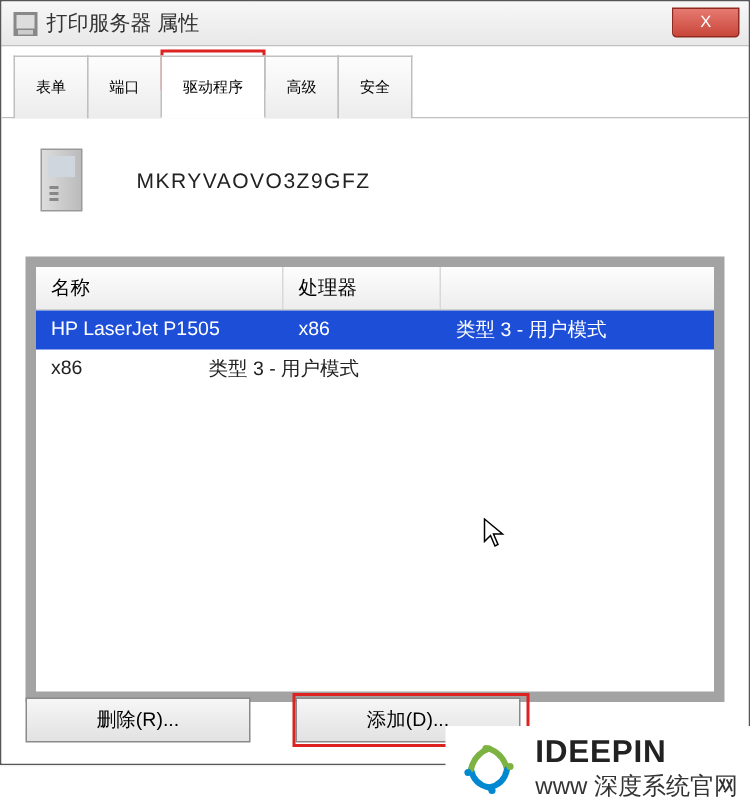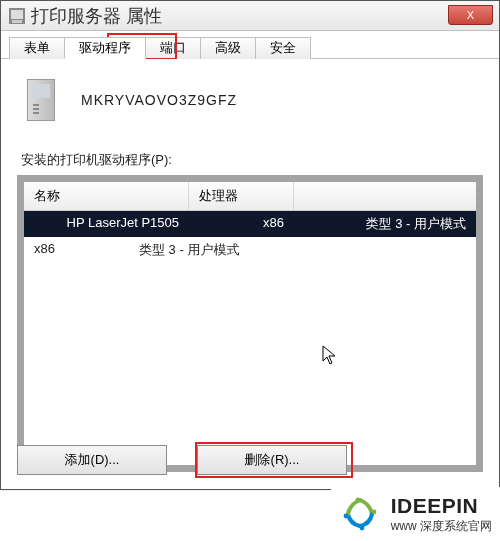--- a/index.html
+++ b/index.html
@@ -34,45 +34,45 @@
     position: relative;
   }
   .titlebar .printer-icon::before {
     content:""; position:absolute; top:2px; left:2px; right:2px; bottom:5px;
     background:#ddd;
   }
   .titlebar .printer-icon::after {
     content:""; position:absolute; bottom:1px; left:3px; right:3px; height:3px;
     background:#ccc;
   }
-  .titlebar-text { color:#333; font-size:18px; }
+  .titlebar-text { color:#333; font-size:14px; }
   .close-btn {
     position:absolute; right:6px; top:4px;
     width:45px; height:20px;
     background: linear-gradient(to bottom, #e67a71, #c8463a);
     border: 1px solid #8f2a22;
     border-radius: 0 0 3px 3px;
     color:#fff; text-align:center; line-height:18px;
     font-family: Arial, sans-serif; font-size:11px;
     cursor: pointer;
   }
   .tabstrip {
     display:flex;
     padding: 5px 8px 0 8px;
     background:#fff;
     border-bottom: 1px solid #bfbfbf;
     gap:0;
   }
   .tab {
-    padding: 1px 14px;
+    padding: 13px 14px;
     border: 1px solid #bfbfbf;
     border-bottom: none;
     background: linear-gradient(to bottom,#fdfdfd,#ececec);
     margin-right: -1px;
-    font-size: 13px;
+    font-size: 10px;
     position: relative;
     top:1px;
     cursor: pointer;
   }
   .tab.active {
     background:#fff;
     border-bottom:1px solid #fff;
     z-index:2;
   }
   .tab-highlight {
@@ -80,21 +80,21 @@
     border: 2px solid #d22;
     pointer-events:none;
   }
   .content {
     padding: 20px 16px 10px 16px;
     background:#fff;
     min-height: 430px;
     position:relative;
   }
   .server-row {
-    display:flex; align-items:center; gap:26px;
+    display:flex; align-items:center; gap:36px;
     margin-bottom: 30px;
     padding-left: 10px;
   }
   .tower-icon {
     width:28px; height:42px;
     background: linear-gradient(to right,#ddd,#bbb);
     border:1px solid #999;
     position:relative;
   }
   .tower-icon::before {
@@ -125,23 +125,22 @@
   .col-name { width: 165px; }
   .col-proc { width: 105px; }
   .col-type { flex:1; }
   .list-row {
     display:flex;
     font-size:13px;
     color:#222;
   }
   .list-row .cell { padding:4px 10px; }
   .list-row.selected {
-    background:#0f172a;
+    background:#1d4ed8;
     color:#fff;
-    text-align:right;
   }
   .btn-row {
     position:absolute;
     bottom: 14px;
     left: 16px; right: 16px;
     display:flex;
     gap: 30px;
     justify-content:flex-start;
   }
   .win-btn {
@@ -172,72 +171,71 @@
     gap:10px;
     background:#fff;
     padding:6px 8px;
   }
   .wm-logo {
     width:42px; height:42px;
     position:relative;
   }
   .wm-text { font-family: Arial, sans-serif; }
   .wm-brand { font-size:21px; font-weight:bold; color:#222; letter-spacing:0.5px;}
-  .wm-sub { font-size:12px; color:#333; }
+  .wm-sub { font-size:16px; color:#333; }
 </style>
 </head>
 <body>
 
 <div class="window">
 
   <div class="titlebar">
     <span class="printer-icon"></span>
     <span class="titlebar-text">打印服务器 属性</span>
     <div class="close-btn">X</div>
   </div>
 
   <div class="tabstrip" style="position:relative;">
     <div class="tab"><span>表单</span></div>
+    <div class="tab"><span>端口</span></div>
     <div class="tab active" id="tab-drivers"><span>驱动程序</span></div>
-    <div class="tab"><span>端口</span></div>
     <div class="tab"><span>高级</span></div>
     <div class="tab"><span>安全</span></div>
     <div class="tab-highlight" style="left:106px; top:2px; width:70px; height:27px;"></div>
   </div>
 
   <div class="content">
 
     <div class="server-row">
       <div class="tower-icon"></div>
       <div class="server-name">MKRYVAOVO3Z9GFZ</div>
     </div>
 
-    <div class="section-label">安装的打印机驱动程序(P):</div>
 
     <div class="driver-list">
       <div class="list-header">
         <div class="col col-name">名称</div>
         <div class="col col-proc">处理器</div>
       </div>
 
       <div class="list-row selected">
         <div class="cell col-name">HP LaserJet P1505</div>
         <div class="cell col-proc">x86</div>
         <div class="cell col-type">类型 3 - 用户模式</div>
       </div>
 
       <div class="list-row">
         <div class="cell col-proc">x86</div>
         <div class="cell col-type">类型 3 - 用户模式</div>
       </div>
     </div>
 
     <div class="btn-row">
+      <button class="win-btn" id="remove-btn">删除(R)...</button>
       <button class="win-btn">添加(D)...</button>
-      <button class="win-btn" id="remove-btn">删除(R)...</button>
       <div class="btn-highlight" style="left:178px; top:-3px; width:158px; height:36px;"></div>
     </div>
 
   </div>
 </div>
 
 <div class="cursor-arrow">
   <svg width="16" height="22" viewBox="0 0 16 22">
     <path d="M1 1 L1 16 L5 12 L8 19 L10 18 L7 11 L13 11 Z" fill="#fff" stroke="#000" stroke-width="1"></path>
   </svg>

